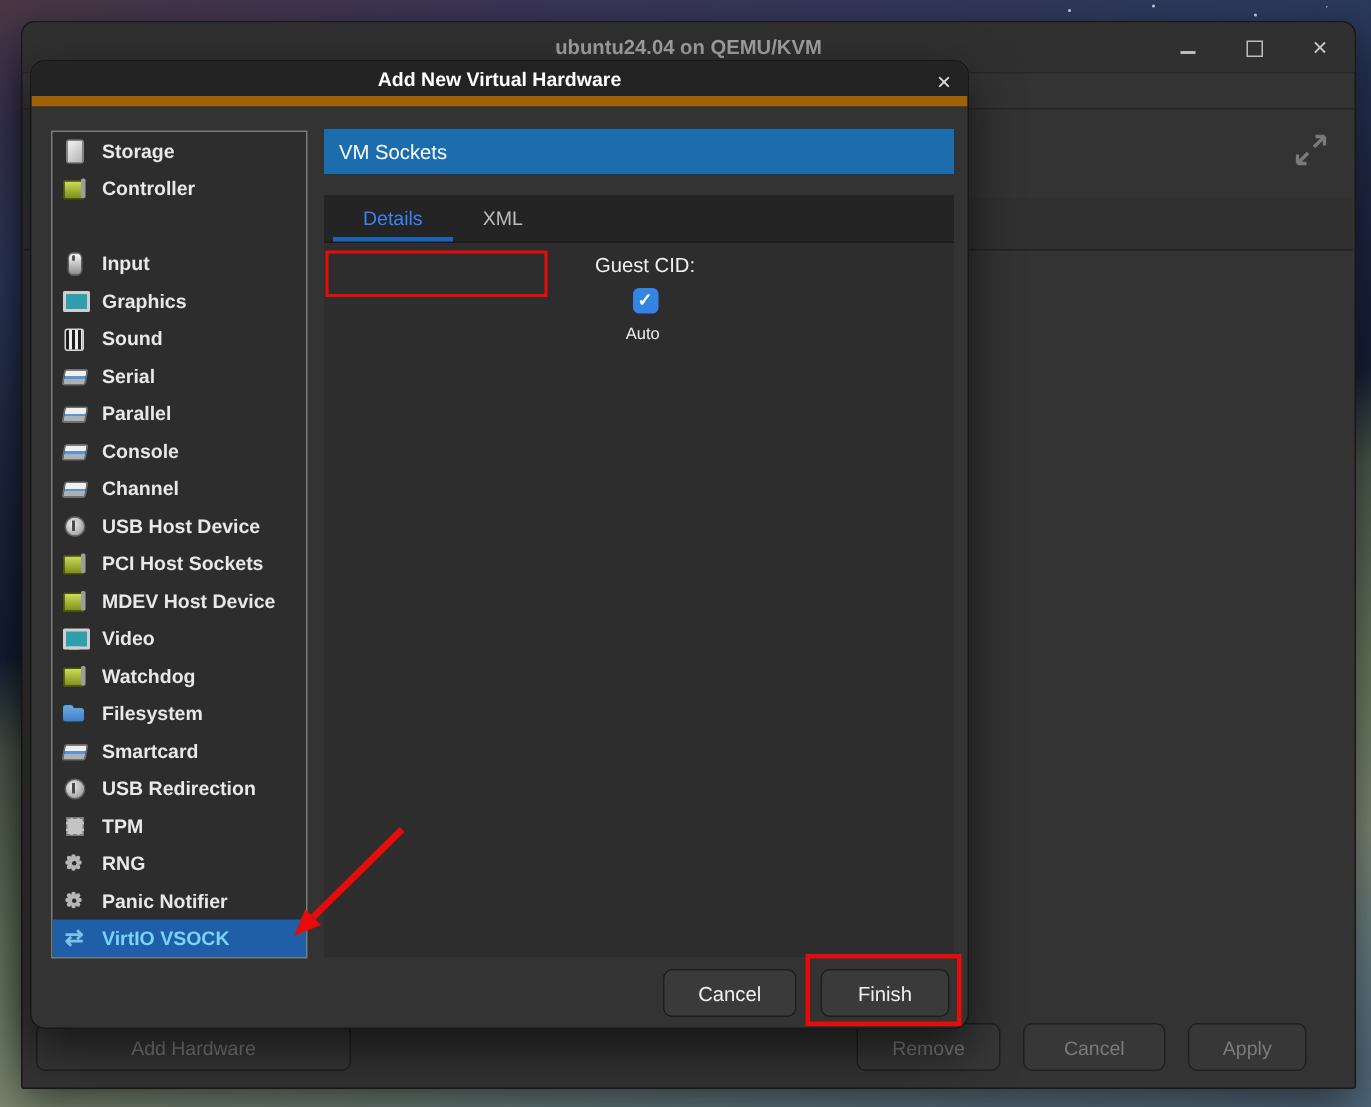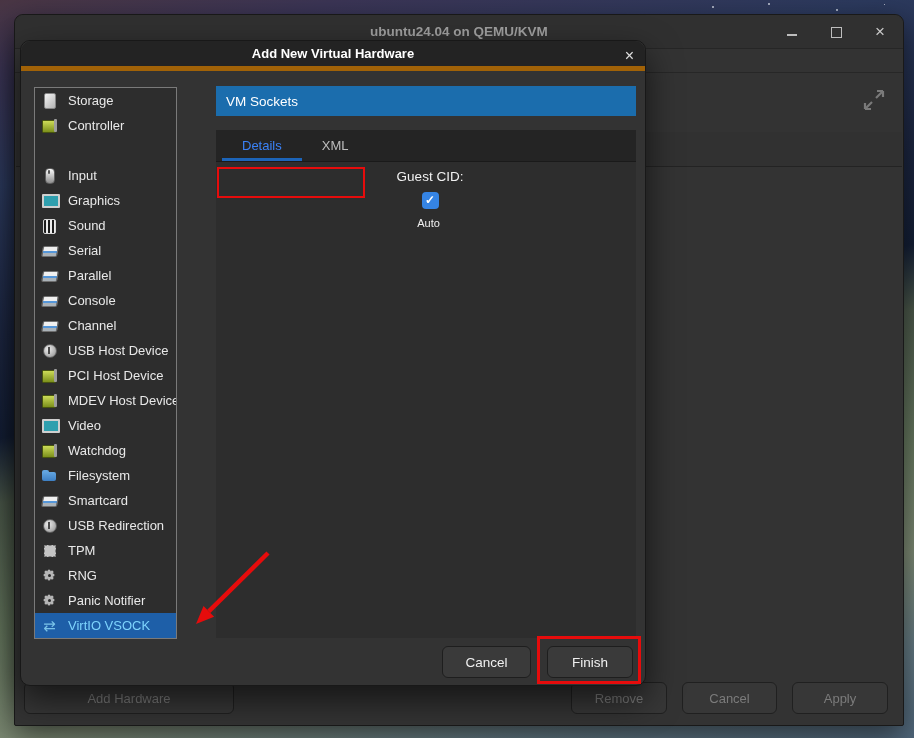--- a/index.html
+++ b/index.html
@@ -29,28 +29,28 @@
     background:#313131; border-bottom:1px solid #232323; }
   #expand-icon { position:absolute; right:16px; top:72px; opacity:.75; }
   .bg-btn { position:absolute; top:667px; height:32px; background:#373737; border:1px solid #202020;
     border-radius:6px; color:#7b7b7b; font-size:13px; display:flex; align-items:center; justify-content:center; }
 
   
   #dialog { position:absolute; left:20px; top:40px; width:626px; height:646px;
     background:#333333; border:1px solid #181818; border-radius:10px;
     box-shadow:0 14px 34px rgba(0,0,0,.6); }
   #dialog-header { position:relative; height:30px; background:#232323; border-radius:10px 10px 0 0;
-    display:flex; align-items:center; justify-content:center; border-bottom:5px solid #a16207; }
+    display:flex; align-items:center; justify-content:center; border-bottom:7px solid #a16207; }
   #dialog-title { font-size:13px; font-weight:bold; color:#ffffff; }
   #dialog-close { position:absolute; right:11px; top:0; height:30px; display:flex; align-items:center;
     color:#e0e0e0; font-size:16px; cursor:default; }
 
   
-  #hardware-list { position:absolute; left:13px; top:46px; width:143px; height:552px;
-    background:#2d2d2d; border:1px solid #7a7a7a; overflow:hidden; }
+  #hardware-list { position:absolute; left:13px; top:46px; width:171px; height:552px;
+    background:#2d2d2d; border:1px solid #7a7a7a; overflow:hidden;font-weight:bold; }
   .hw-row { height:25px; display:flex; align-items:center; padding-left:6px; gap:10px; }
   .hw-row.selected { background:#1e5fa8; }
   .hw-label { font-size:13px; color:#e8e8e8; white-space:nowrap; }
   .hw-row.selected .hw-label { color:#7dd3fc; }
 
   
   .icon { width:17px; height:17px; position:relative; flex:none; }
   .icon-disk::before { content:""; position:absolute; left:3px; top:1px; width:10px; height:14px;
     background:linear-gradient(135deg,#f4f4f4,#b3b3b3); border:1px solid #858585; border-radius:2px; }
   .icon-circuit-board::before { content:""; position:absolute; left:1px; top:3px; width:12px; height:11px;
@@ -137,21 +137,21 @@
           <path d="M22 4 h-6 M22 4 v6"></path>
         <path d="M11 15 L4 22"></path>
           <path d="M4 22 h6 M4 22 v-6"></path>
       </g>
     </svg>
     <div id="vm-band"></div>
 
     <div class="bg-btn" style="left:9px; width:210px;">Add Hardware</div>
     <div class="bg-btn" style="left:556px; width:96px;">Remove</div>
     <div class="bg-btn" style="left:667px; width:95px;">Cancel</div>
-    <div class="bg-btn" style="left:777px; width:96px;text-align:right;">Apply</div>
+    <div class="bg-btn" style="left:777px; width:79px;text-align:right;">Apply</div>
   </div>
 
   <div id="dialog">
     <div id="dialog-header">
       <span id="dialog-title">Add New Virtual Hardware</span>
       <span id="dialog-close">×</span>
     </div>
 
     <div id="hardware-list">
         <div class="hw-row">
@@ -193,21 +193,21 @@
         <div class="hw-row">
           <span class="icon icon-serial-device"></span>
           <span class="hw-label">Channel</span>
         </div>
         <div class="hw-row">
           <span class="icon icon-usb"></span>
           <span class="hw-label">USB Host Device</span>
         </div>
         <div class="hw-row">
           <span class="icon icon-circuit-board"></span>
-          <span class="hw-label">PCI Host Device</span>
+          <span class="hw-label">PCI Host Sockets</span>
         </div>
         <div class="hw-row">
           <span class="icon icon-circuit-board"></span>
           <span class="hw-label">MDEV Host Device</span>
         </div>
         <div class="hw-row">
           <span class="icon icon-display"></span>
           <span class="hw-label">Video</span>
         </div>
         <div class="hw-row">

